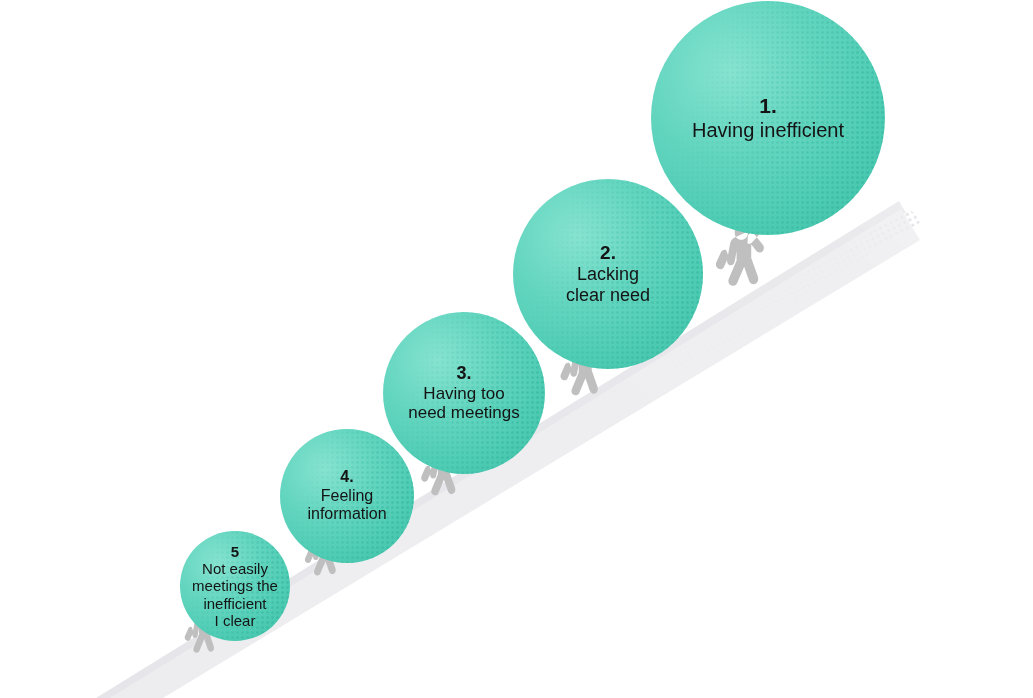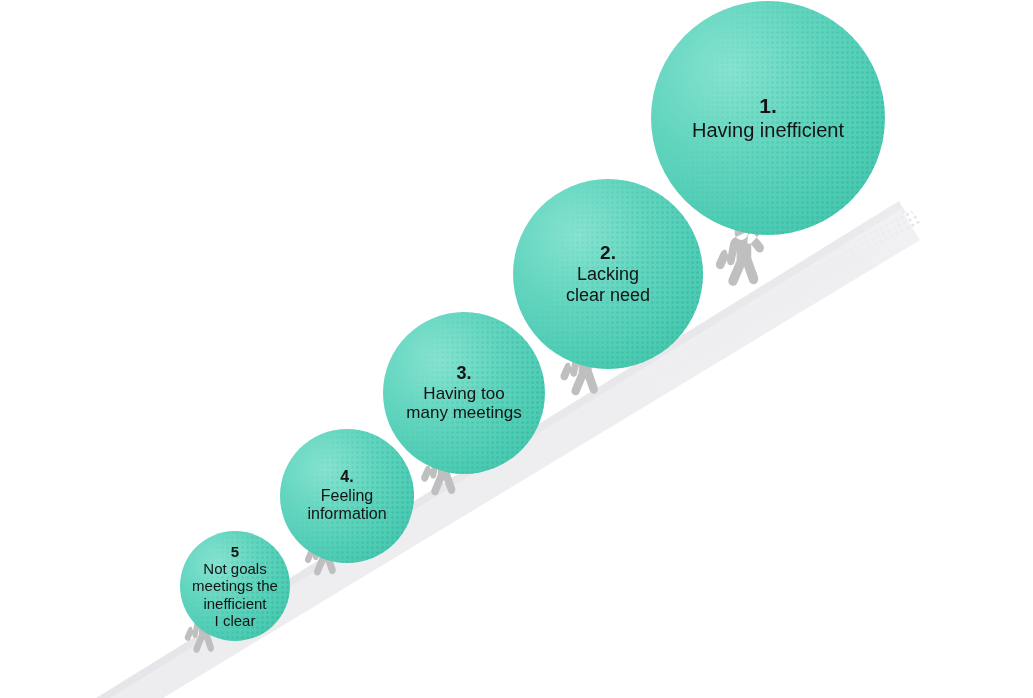--- a/index.html
+++ b/index.html
@@ -175,33 +175,33 @@
         <div class="ball-label" style="font-size: 18px;">
           <span class="ball-num" style="font-size: 19px;">2.</span>
           <span class="ball-text">Lacking</span>
           <span class="ball-text">clear need</span>
         </div>
       </div>
       <div class="ball" style="left: 383px; top: 312px; width: 162px; height: 162px;">
         <div class="ball-label" style="font-size: 17px;">
           <span class="ball-num" style="font-size: 18px;">3.</span>
           <span class="ball-text">Having too</span>
-          <span class="ball-text">many meetings</span>
+          <span class="ball-text">need meetings</span>
         </div>
       </div>
       <div class="ball" style="left: 280px; top: 429px; width: 134px; height: 134px;">
         <div class="ball-label" style="font-size: 16px;">
           <span class="ball-num" style="font-size: 16px;">4.</span>
           <span class="ball-text">Feeling</span>
           <span class="ball-text">information</span>
         </div>
       </div>
       <div class="ball" style="left: 180px; top: 531px; width: 110px; height: 110px;">
         <div class="ball-label" style="font-size: 15px;">
           <span class="ball-num" style="font-size: 15px;">5</span>
-          <span class="ball-text">Not goals</span>
+          <span class="ball-text">Not easily</span>
           <span class="ball-text">meetings the</span>
           <span class="ball-text">inefficient</span>
           <span class="ball-text">I clear</span>
         </div>
       </div>
     </div>
 </div>
 
 </body></html>

